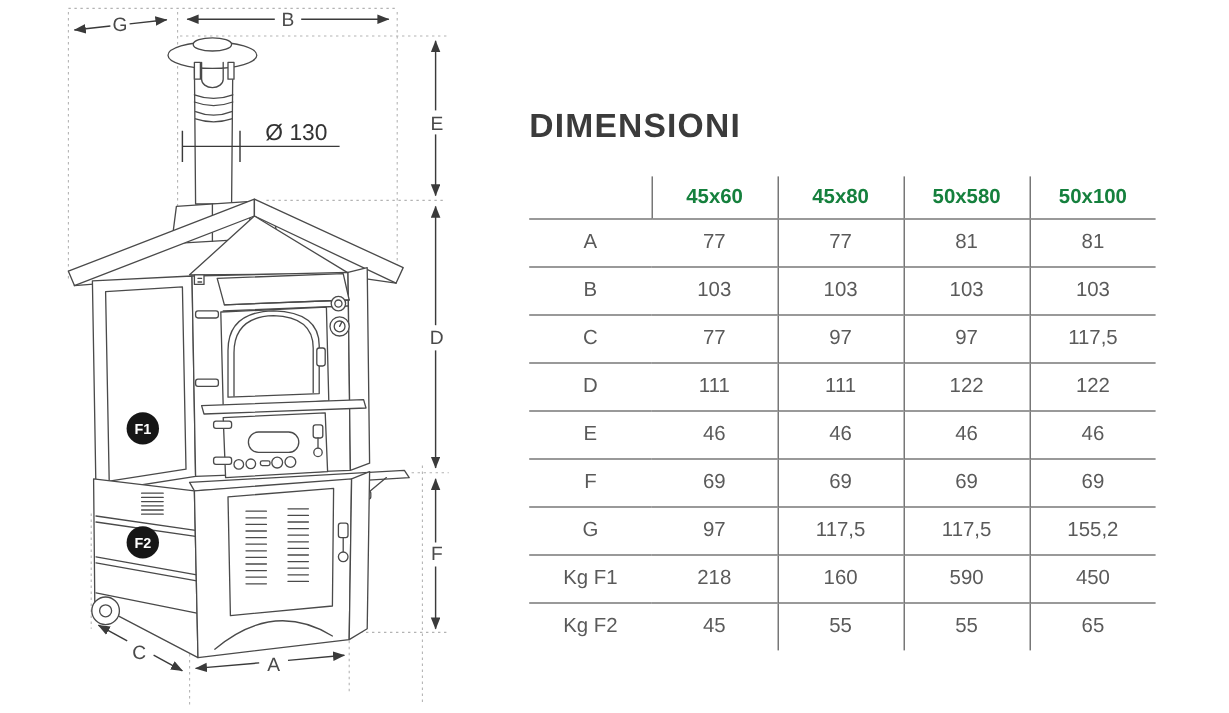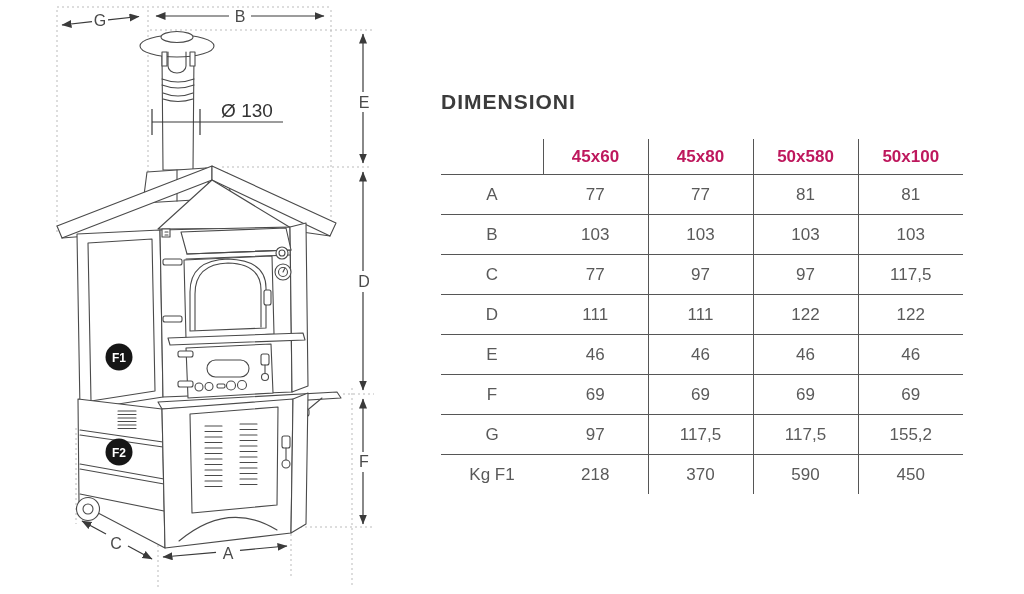--- a/index.html
+++ b/index.html
@@ -1,26 +1,26 @@
 <!DOCTYPE html>
 <html><head>
 <meta charset="utf-8">
 <style>
   html,body{margin:0;padding:0;background:#ffffff;}
   body{width:1024px;height:594px;position:relative;overflow:hidden;
        font-family:"Liberation Sans",sans-serif;color:#4a4a4a;}
   .diagram{position:absolute;left:0;top:0;width:430px;height:594px;}
   .right-panel{position:absolute;left:441px;top:90px;width:540px;}
-  .title{font-size:21px;font-weight:bold;color:#3b3b3b;letter-spacing:1px;line-height:1.1;}
+  .title{font-size:28px;font-weight:bold;color:#3b3b3b;letter-spacing:1px;line-height:1.1;}
   .subtitle{font-size:16px;color:#9b9b9b;letter-spacing:1.5px;margin-top:4px;}
   table.dims{border-collapse:collapse;table-layout:fixed;margin-top:26px;width:522px;}
   table.dims col.c0{width:102px;} table.dims col.cv{width:105px;}
   table.dims th,table.dims td{padding:0;text-align:center;vertical-align:middle;
       font-size:17px;height:39px;color:#5a5a5a;font-weight:normal;}
-  table.dims thead th{font-weight:bold;color:#be185d;height:35px;
+  table.dims thead th{font-weight:bold;color:#15803d;height:35px;
       border-bottom:1.6px solid #565656;}
   table.dims th+th, table.dims td+td{border-left:1.6px solid #565656;}
   table.dims tbody tr+tr th, table.dims tbody tr+tr td{border-top:1.6px solid #565656;}
   
   .ln{fill:none;stroke:#4a4a4a;stroke-width:1.1;stroke-linejoin:round;stroke-linecap:round;}
   .fw{fill:#ffffff;stroke:#4a4a4a;stroke-width:1.1;stroke-linejoin:round;}
   .dim{fill:none;stroke:#3a3a3a;stroke-width:1.2;}
   .dot{fill:none;stroke:#b3b3b3;stroke-width:0.9;stroke-dasharray:2 3;}
   .dlabel{font-family:"Liberation Sans",sans-serif;font-size:16px;fill:#4a4a4a;}
   .dia{font-family:"Liberation Sans",sans-serif;font-size:19px;fill:#333333;}
@@ -270,19 +270,26 @@
       <tr>
         <th>G</th>
         <td>97</td>
         <td>117,5</td>
         <td>117,5</td>
         <td>155,2</td>
       </tr>
       <tr>
         <th>Kg F1</th>
         <td>218</td>
-        <td>370</td>
+        <td>160</td>
         <td>590</td>
         <td>450</td>
+      </tr>
+      <tr>
+        <th>Kg F2</th>
+        <td>45</td>
+        <td>55</td>
+        <td>55</td>
+        <td>65</td>
       </tr>
     </tbody>
   </table>
 </div>
 
 </body></html>

